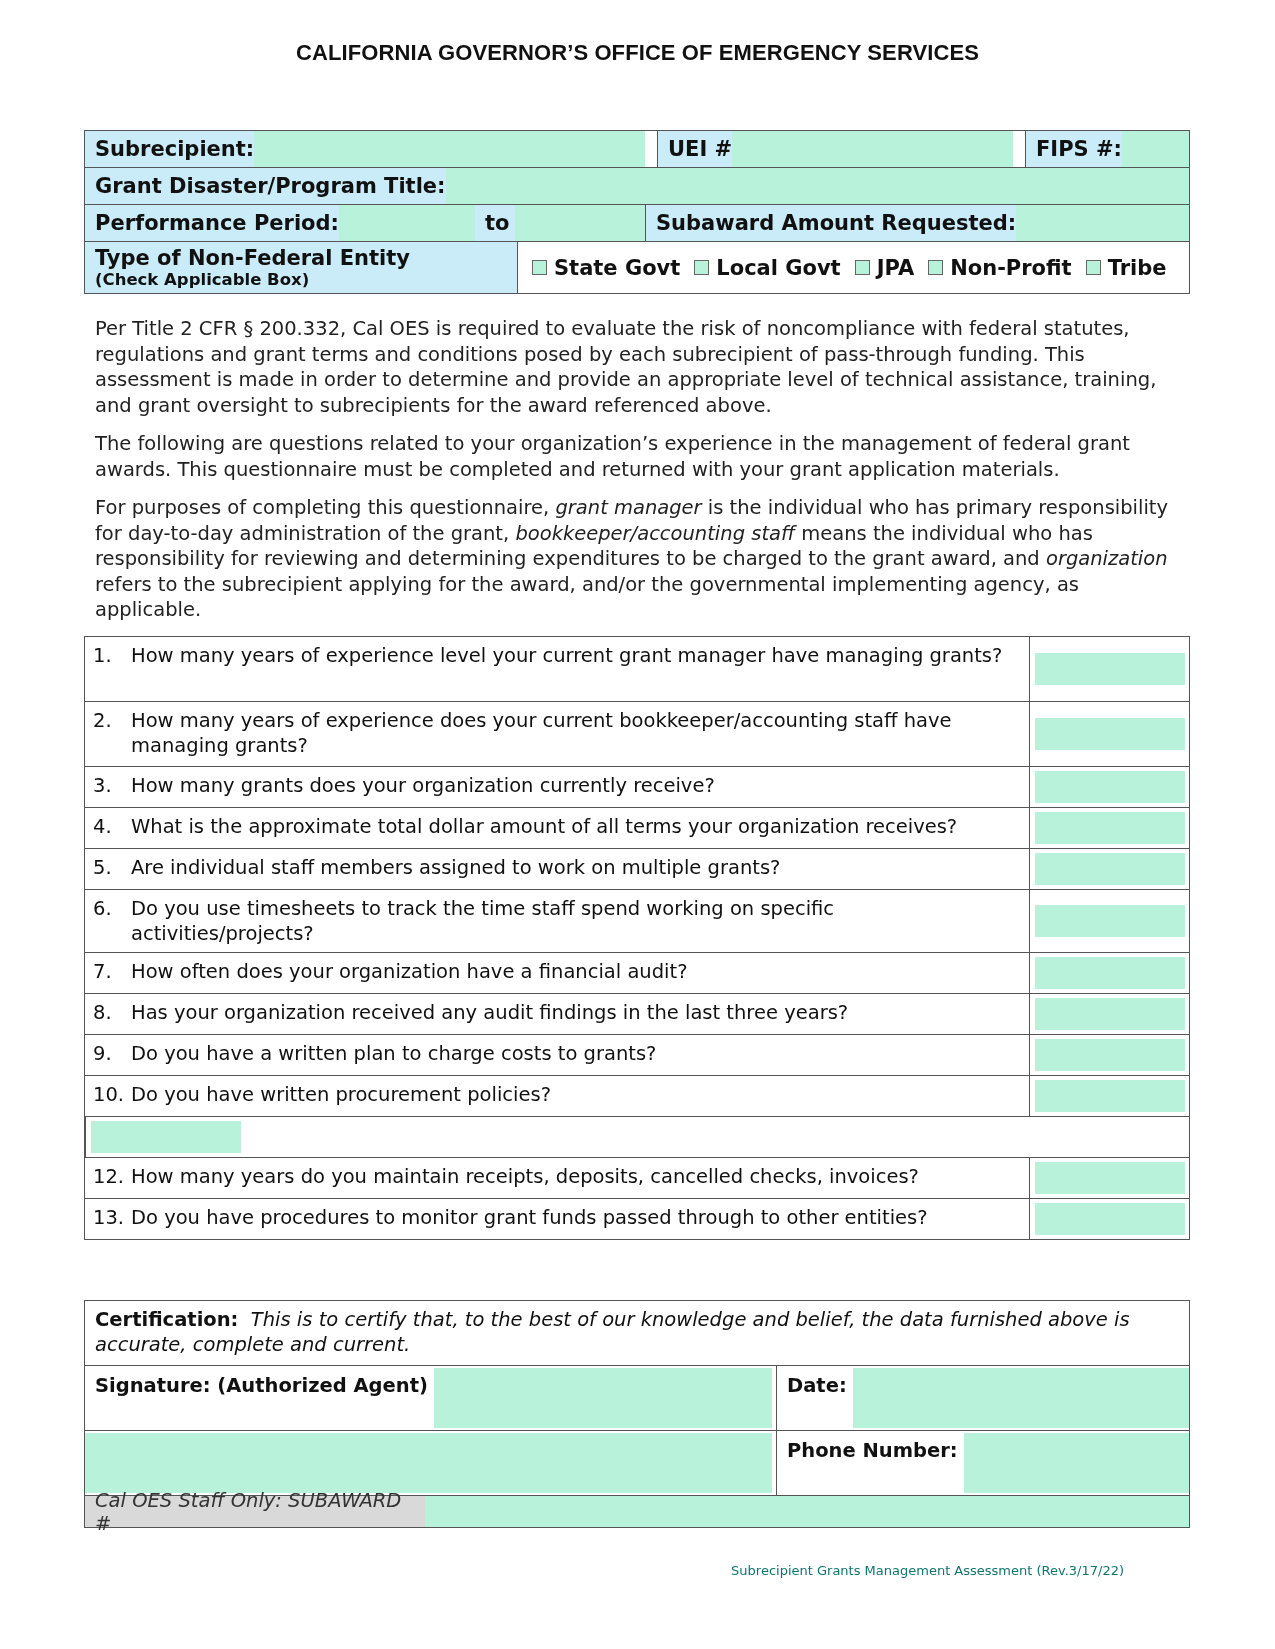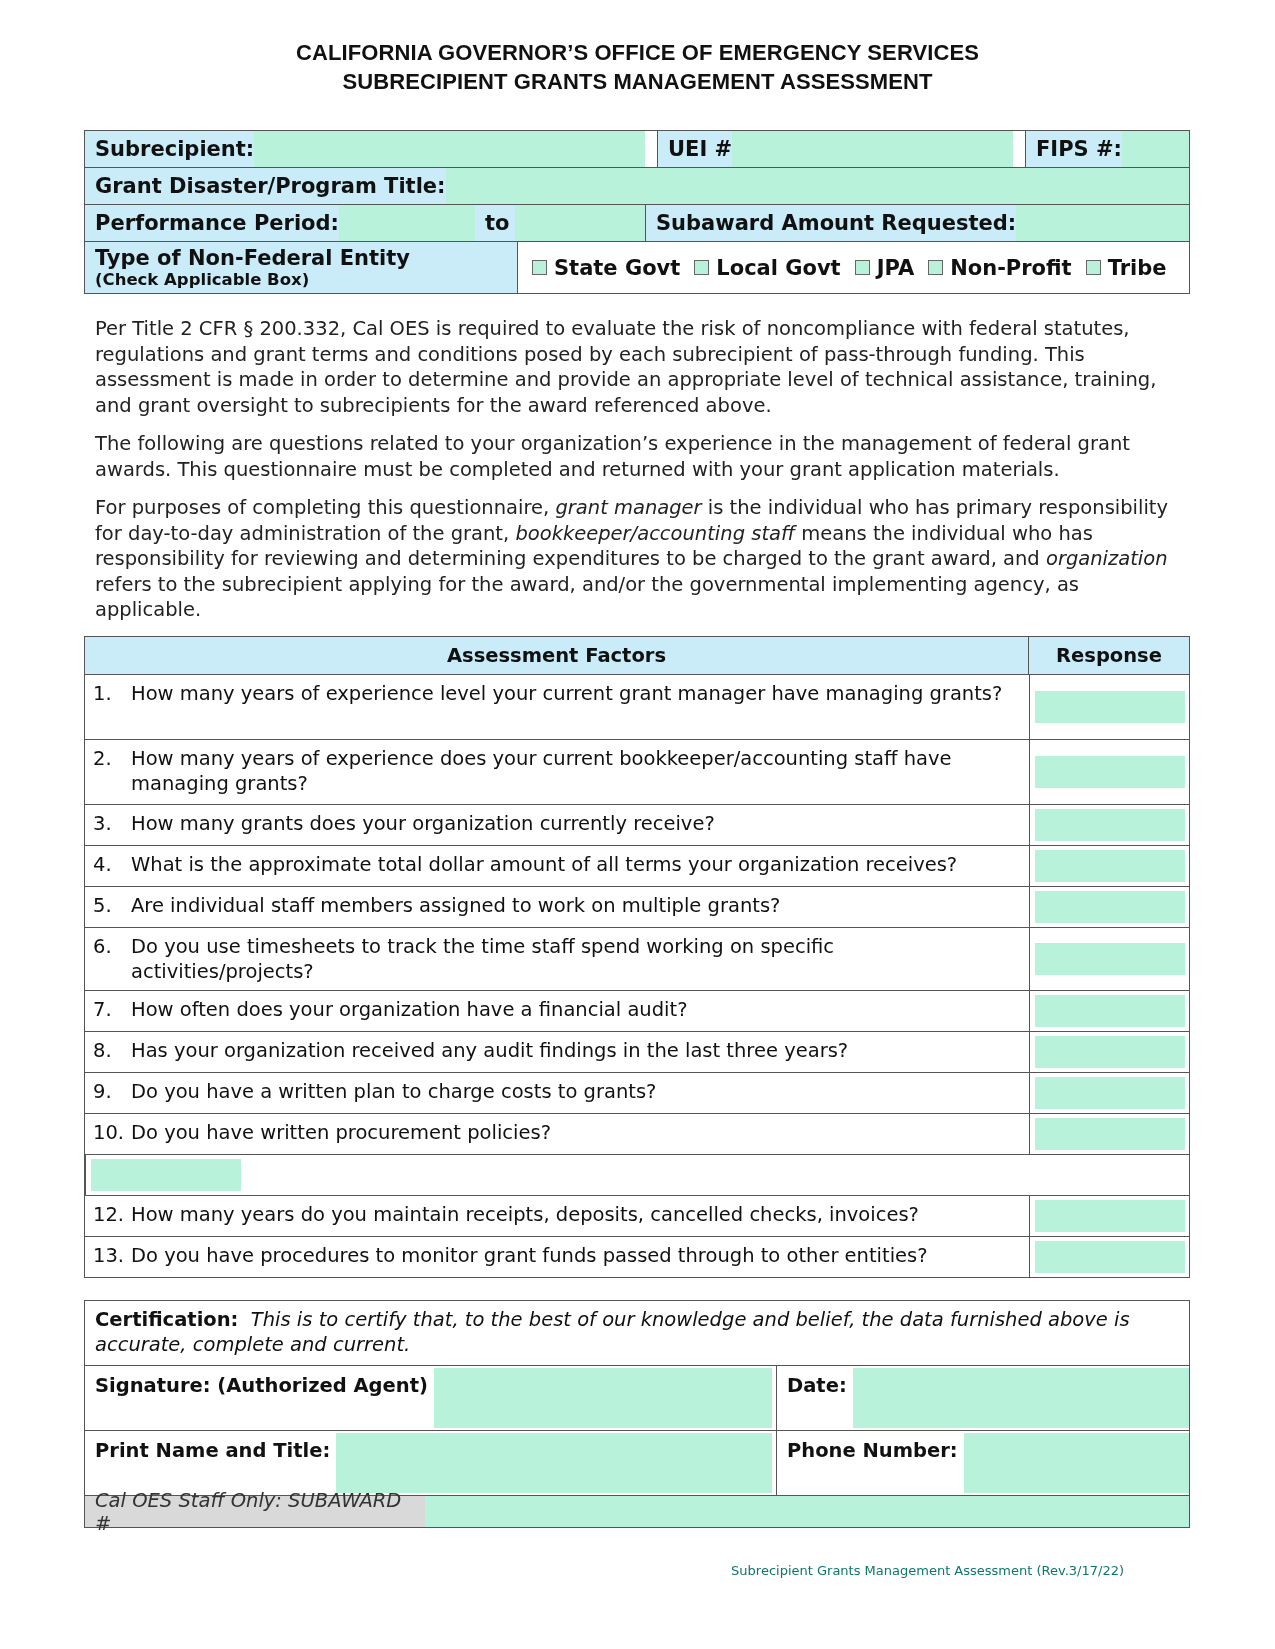--- a/index.html
+++ b/index.html
@@ -43,21 +43,20 @@
   .cert .staff { display: flex; height: 31px; background: #b8f2da; }
   .cert .staff .sl { background: #d9d9d9; font-style: italic; font-size: 19.5px; padding: 12px 10px; display: flex; align-items: center; width: 340px; box-sizing: border-box; color: #333; }
 
   .footer { position: absolute; left: 0; width: 1124px; top: 1563px; text-align: right; font-size: 13px; color: #0f766e; }
 </style>
 </head>
 <body>
 
 <div class="title">
   <div>CALIFORNIA GOVERNOR’S OFFICE OF EMERGENCY SERVICES</div>
-  <div>SUBRECIPIENT GRANTS MANAGEMENT ASSESSMENT</div>
 </div>
 
 <div class="info">
   <div class="row" style="height:37px;gap:12px;">
     <div class="cell blue" style="width:560px;">
       <span class="lbl">Subrecipient:</span>
       <div class="fill"></div>
     </div>
     <div class="cell blue bl" style="width:356px;">
       <span class="lbl">UEI #</span>
@@ -116,24 +115,20 @@
         </label>
     </div>
   </div>
 </div>
 
 <div class="para" style="top:316px;">Per Title 2 CFR § 200.332, Cal OES is required to evaluate the risk of noncompliance with federal statutes, regulations and grant terms and conditions posed by each subrecipient of pass-through funding. This assessment is made in order to determine and provide an appropriate level of technical assistance, training, and grant oversight to subrecipients for the award referenced above.</div>
 <div class="para" style="top:431px;">The following are questions related to your organization’s experience in the management of federal grant awards. This questionnaire must be completed and returned with your grant application materials.</div>
 <div class="para" style="top:495px;"><span>For purposes of completing this questionnaire, </span><i>grant manager</i><span> is the individual who has primary responsibility for day-to-day administration of the grant, </span><i>bookkeeper/accounting staff</i><span> means the individual who has responsibility for reviewing and determining expenditures to be charged to the grant award, and </span><i>organization</i><span> refers to the subrecipient applying for the award, and/or the governmental implementing agency, as applicable.</span></div>
 
 <div class="assess">
-  <div class="ahead">
-    <div class="h1">Assessment Factors</div>
-    <div class="h2">Response</div>
-  </div>
   <div class="arow" style="height:64px;">
     <div class="aq">
         <span class="num">1.</span>
         <span>How many years of experience level your current grant manager have managing grants?</span>
       </div>
     <div class="aresp">
         <div class="box"></div>
       </div>
   </div>
   <div class="arow" style="height:64px;">
@@ -249,21 +244,20 @@
       <span class="cl">Signature: (Authorized Agent)</span>
       <div style="flex:1; background:#b8f2da; margin:2px 4px 2px 0;"></div>
     </div>
     <div class="cc" style="flex:1;">
       <span class="cl">Date:</span>
       <div style="flex:1; background:#b8f2da; margin:2px 0 2px 0;"></div>
     </div>
   </div>
   <div class="crow">
     <div class="cc" style="width:692px; border-right:1px solid #555;">
-      <span class="cl">Print Name and Title:</span>
       <div style="flex:1; background:#b8f2da; margin:2px 4px 2px 0;"></div>
     </div>
     <div class="cc" style="flex:1;">
       <span class="cl">Phone Number:</span>
       <div style="flex:1; background:#b8f2da; margin:2px 0 2px 0;"></div>
     </div>
   </div>
   <div class="staff">
     <span class="sl">Cal OES Staff Only: SUBAWARD #</span>
     <div style="flex:1;"></div>

